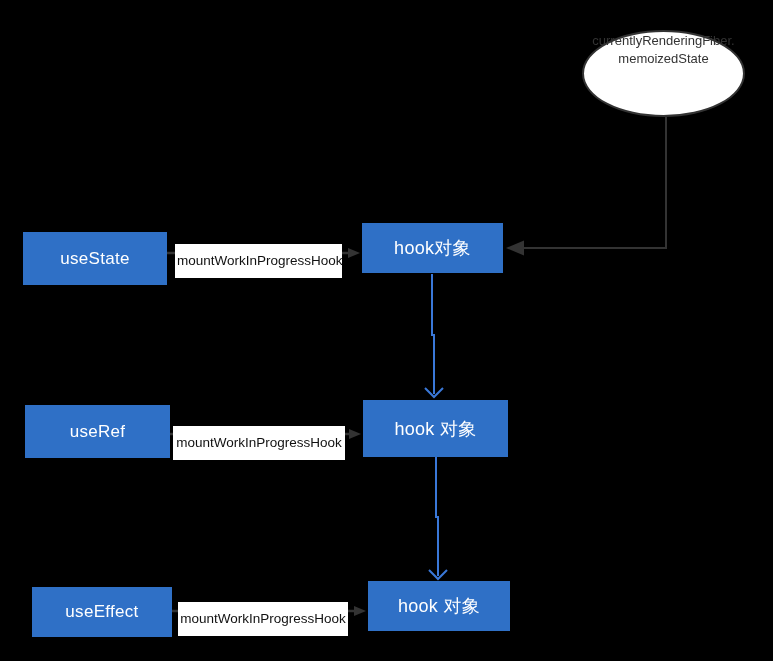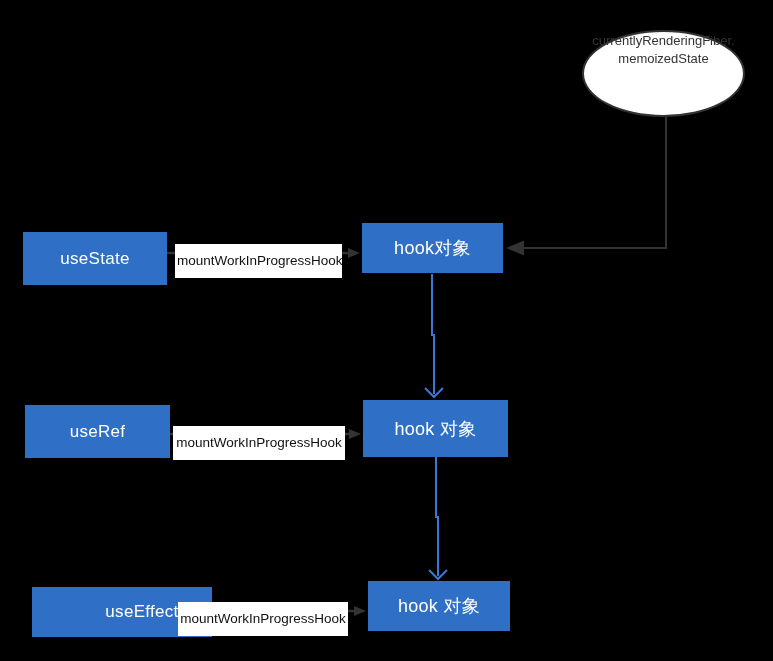--- a/index.html
+++ b/index.html
@@ -30,21 +30,21 @@
     justify-content: center;
     background: #2F70C6;
     color: #ffffff;
     z-index: 2;
     letter-spacing: 0.3px;
   }
   .hook-call { font-size: 17px; }
   .hook-object { font-size: 18px; }
   .n-usestate { left: 23px;  top: 225px; width: 144px; height: 53px; margin-top: 7px; }
   .n-useref   { left: 25px;  top: 405px; width: 145px; height: 53px; }
-  .n-useeffect{ left: 32px;  top: 587px; width: 140px; height: 50px; padding-left: 40px; }
+  .n-useeffect{ left: 32px;  top: 587px; width: 140px; height: 50px; }
   .n-hook1    { left: 362px; top: 223px; width: 141px; height: 50px; }
   .n-hook2    { left: 363px; top: 400px; width: 145px; height: 57px; }
   .n-hook3    { left: 368px; top: 581px; width: 142px; height: 50px; }
   .edge-label {
     position: absolute;
     background: #ffffff;
     color: #111111;
     font-size: 13.5px;
     line-height: 18px;
     height: 18px;

